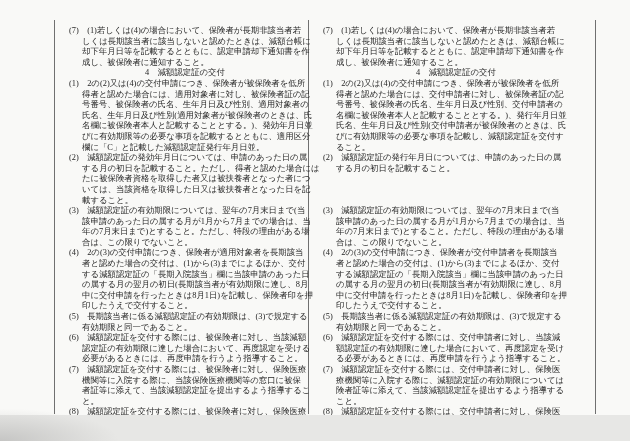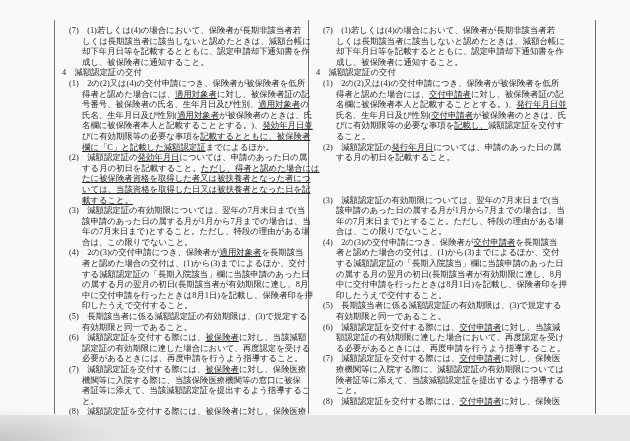--- a/index.html
+++ b/index.html
@@ -13,24 +13,24 @@
   .scan-shadow{position:absolute;left:0;top:408px;width:120px;height:33px;
     background:radial-gradient(ellipse at 0% 100%, rgba(110,110,110,0.28), rgba(110,110,110,0) 70%);}
   .rule{position:absolute;top:20px;height:394px;width:1px;background:#707070;}
   .rule-left{left:54px;}
   .rule-mid{left:308px;}
   .rule-right{left:595px;}
   .col{position:absolute;top:26px;font-size:8.4px;line-height:10.6px;color:#262626;}
   .col-left{left:62px;width:246px;}
   .col-right{left:316px;width:280px;}
   .line{white-space:nowrap;height:10.6px;}
-  .i0{padding-left:0;}
+  .i0{padding-left:0;text-align:center;}
   .i1{padding-left:7px;}
   .i2{padding-left:20px;}
-  .u{text-decoration:underline;text-underline-offset:1px;}
+  .u{text-underline-offset:1px;}
 </style>
 </head>
 <body>
 
 <div class="page"></div>
 
 <div class="rule rule-left"></div>
 <div class="rule rule-mid"></div>
 <div class="rule rule-right"></div>
 
@@ -38,22 +38,22 @@
     <div class="line i1"><span>(7)　(1)若しくは(4)の場合において、保険者が長期非該当者若</span></div>
     <div class="line i2"><span>しくは長期該当者に該当しないと認めたときは、減額台帳に</span></div>
     <div class="line i2"><span>却下年月日等を記載するとともに、認定申請却下通知書を作</span></div>
     <div class="line i2"><span>成し、被保険者に通知すること。</span></div>
     <div class="line i0"><span>4　減額認定証の交付</span></div>
     <div class="line i1"><span>(1)　2の(2)又は(4)の交付申請につき、保険者が被保険者を低所</span></div>
     <div class="line i2"><span>得者と認めた場合には、</span><span class="u">適用対象者</span><span>に対し、被保険者証の記</span></div>
     <div class="line i2"><span>号番号、被保険者の氏名、生年月日及び性別、</span><span class="u">適用対象者</span><span>の</span></div>
     <div class="line i2"><span>氏名、生年月日及び性別(</span><span class="u">適用対象者</span><span>が被保険者のときは、氏</span></div>
     <div class="line i2"><span>名欄に被保険者本人と記載することとする。)、</span><span class="u">発効年月日並</span></div>
-    <div class="line i2"><span>びに有効期限等の必要な事項を</span><span class="u">記載するとともに、被保険者</span></div>
-    <div class="line i2"><span class="u">欄に「C」と記載した減額認定証</span><span>までによるほか。</span></div>
+    <div class="line i2"><span>びに有効期限等の必要な事項を</span><span class="u">記載するとともに、適用区分</span></div>
+    <div class="line i2"><span class="u">欄に「C」と記載した減額認定証</span><span>発行年月日並。</span></div>
     <div class="line i1"><span>(2)　減額認定証の</span><span class="u">発効年月日</span><span>については、申請のあった日の属</span></div>
     <div class="line i2"><span>する月の初日を記載すること。</span><span class="u">ただし、得者と認めた場合には</span></div>
     <div class="line i2"><span class="u">たに被保険者資格を取得した者又は被扶養者となった者につ</span></div>
     <div class="line i2"><span class="u">いては、当該資格を取得した日又は被扶養者となった日を記</span></div>
     <div class="line i2"><span class="u">載すること。</span></div>
     <div class="line i1"><span>(3)　減額認定証の有効期限については、翌年の7月末日まで(当</span></div>
     <div class="line i2"><span>該申請のあった日の属する月が1月から7月までの場合は、当</span></div>
     <div class="line i2"><span>年の7月末日まで)とすること。ただし、特段の理由がある場</span></div>
     <div class="line i2"><span>合は、この限りでないこと。</span></div>
     <div class="line i1"><span>(4)　2の(3)の交付申請につき、保険者が</span><span class="u">適用対象者</span><span>を長期該当</span></div>
@@ -74,20 +74,21 @@
     <div class="line i1"><span>(8)　減額認定証を交付する際には、</span><span class="u">被保険者</span><span>に対し、保険医療</span></div>
   </div>
 <div class="col col-right">
     <div class="line i1"><span>(7)　(1)若しくは(4)の場合において、保険者が長期非該当者若</span></div>
     <div class="line i2"><span>しくは長期該当者に該当しないと認めたときは、減額台帳に</span></div>
     <div class="line i2"><span>却下年月日等を記載するとともに、認定申請却下通知書を作</span></div>
     <div class="line i2"><span>成し、被保険者に通知すること。</span></div>
     <div class="line i0"><span>4　減額認定証の交付</span></div>
     <div class="line i1"><span>(1)　2の(2)又は(4)の交付申請につき、保険者が被保険者を低所</span></div>
     <div class="line i2"><span>得者と認めた場合には、</span><span class="u">交付申請者</span><span>に対し、被保険者証の記</span></div>
+    <div class="line i2"><span>号番号、被保険者の氏名、生年月日及び性別、</span><span class="u">交付申請者</span><span>の</span></div>
     <div class="line i2"><span>名欄に被保険者本人と記載することとする。)、</span><span class="u">発行年月日並</span></div>
     <div class="line i2"><span>氏名、生年月日及び性別(</span><span class="u">交付申請者</span><span>が被保険者のときは、氏</span></div>
     <div class="line i2"><span>びに有効期限等の必要な事項を</span><span class="u">記載し、</span><span>減額認定証を交付す</span></div>
     <div class="line i2"><span>ること。</span></div>
     <div class="line i1"><span>(2)　減額認定証の</span><span class="u">発行年月日</span><span>については、申請のあった日の属</span></div>
     <div class="line i2"><span>する月の初日を記載すること。</span></div>
     <div class="line i0"></div>
     <div class="line i0"></div>
     <div class="line i0"></div>
     <div class="line i1"><span>(3)　減額認定証の有効期限については、翌年の7月末日まで(当</span></div>

